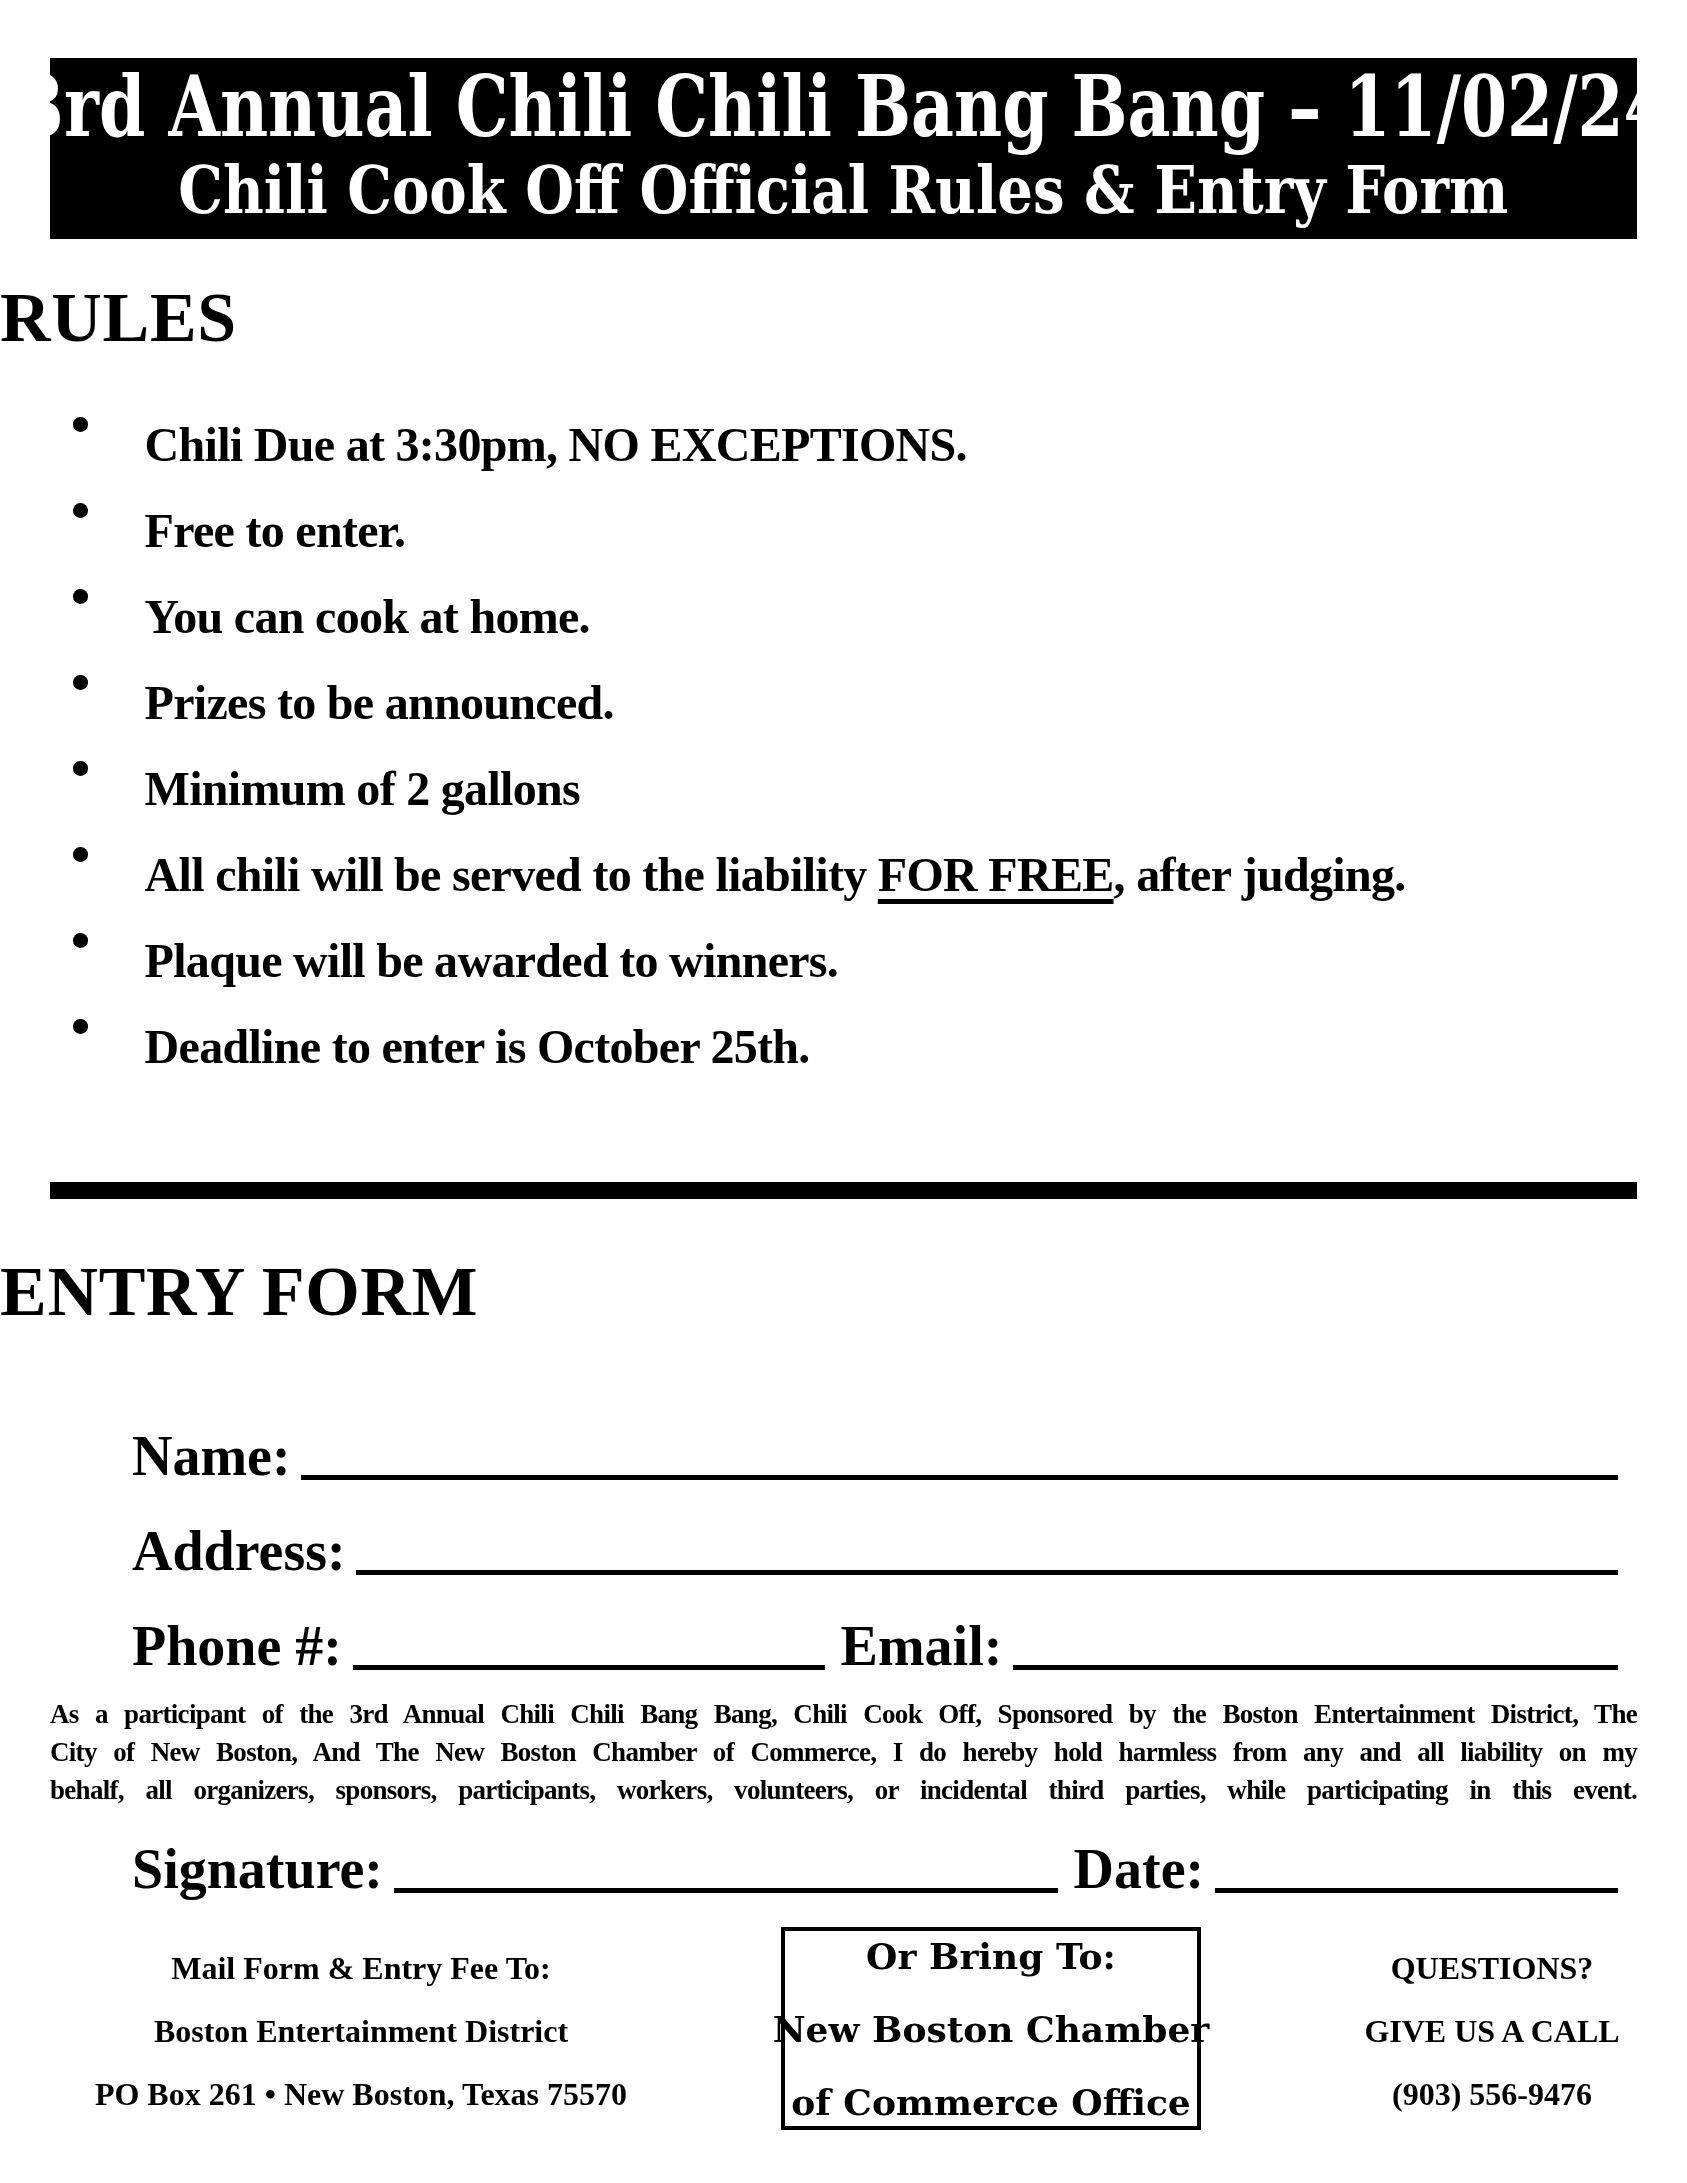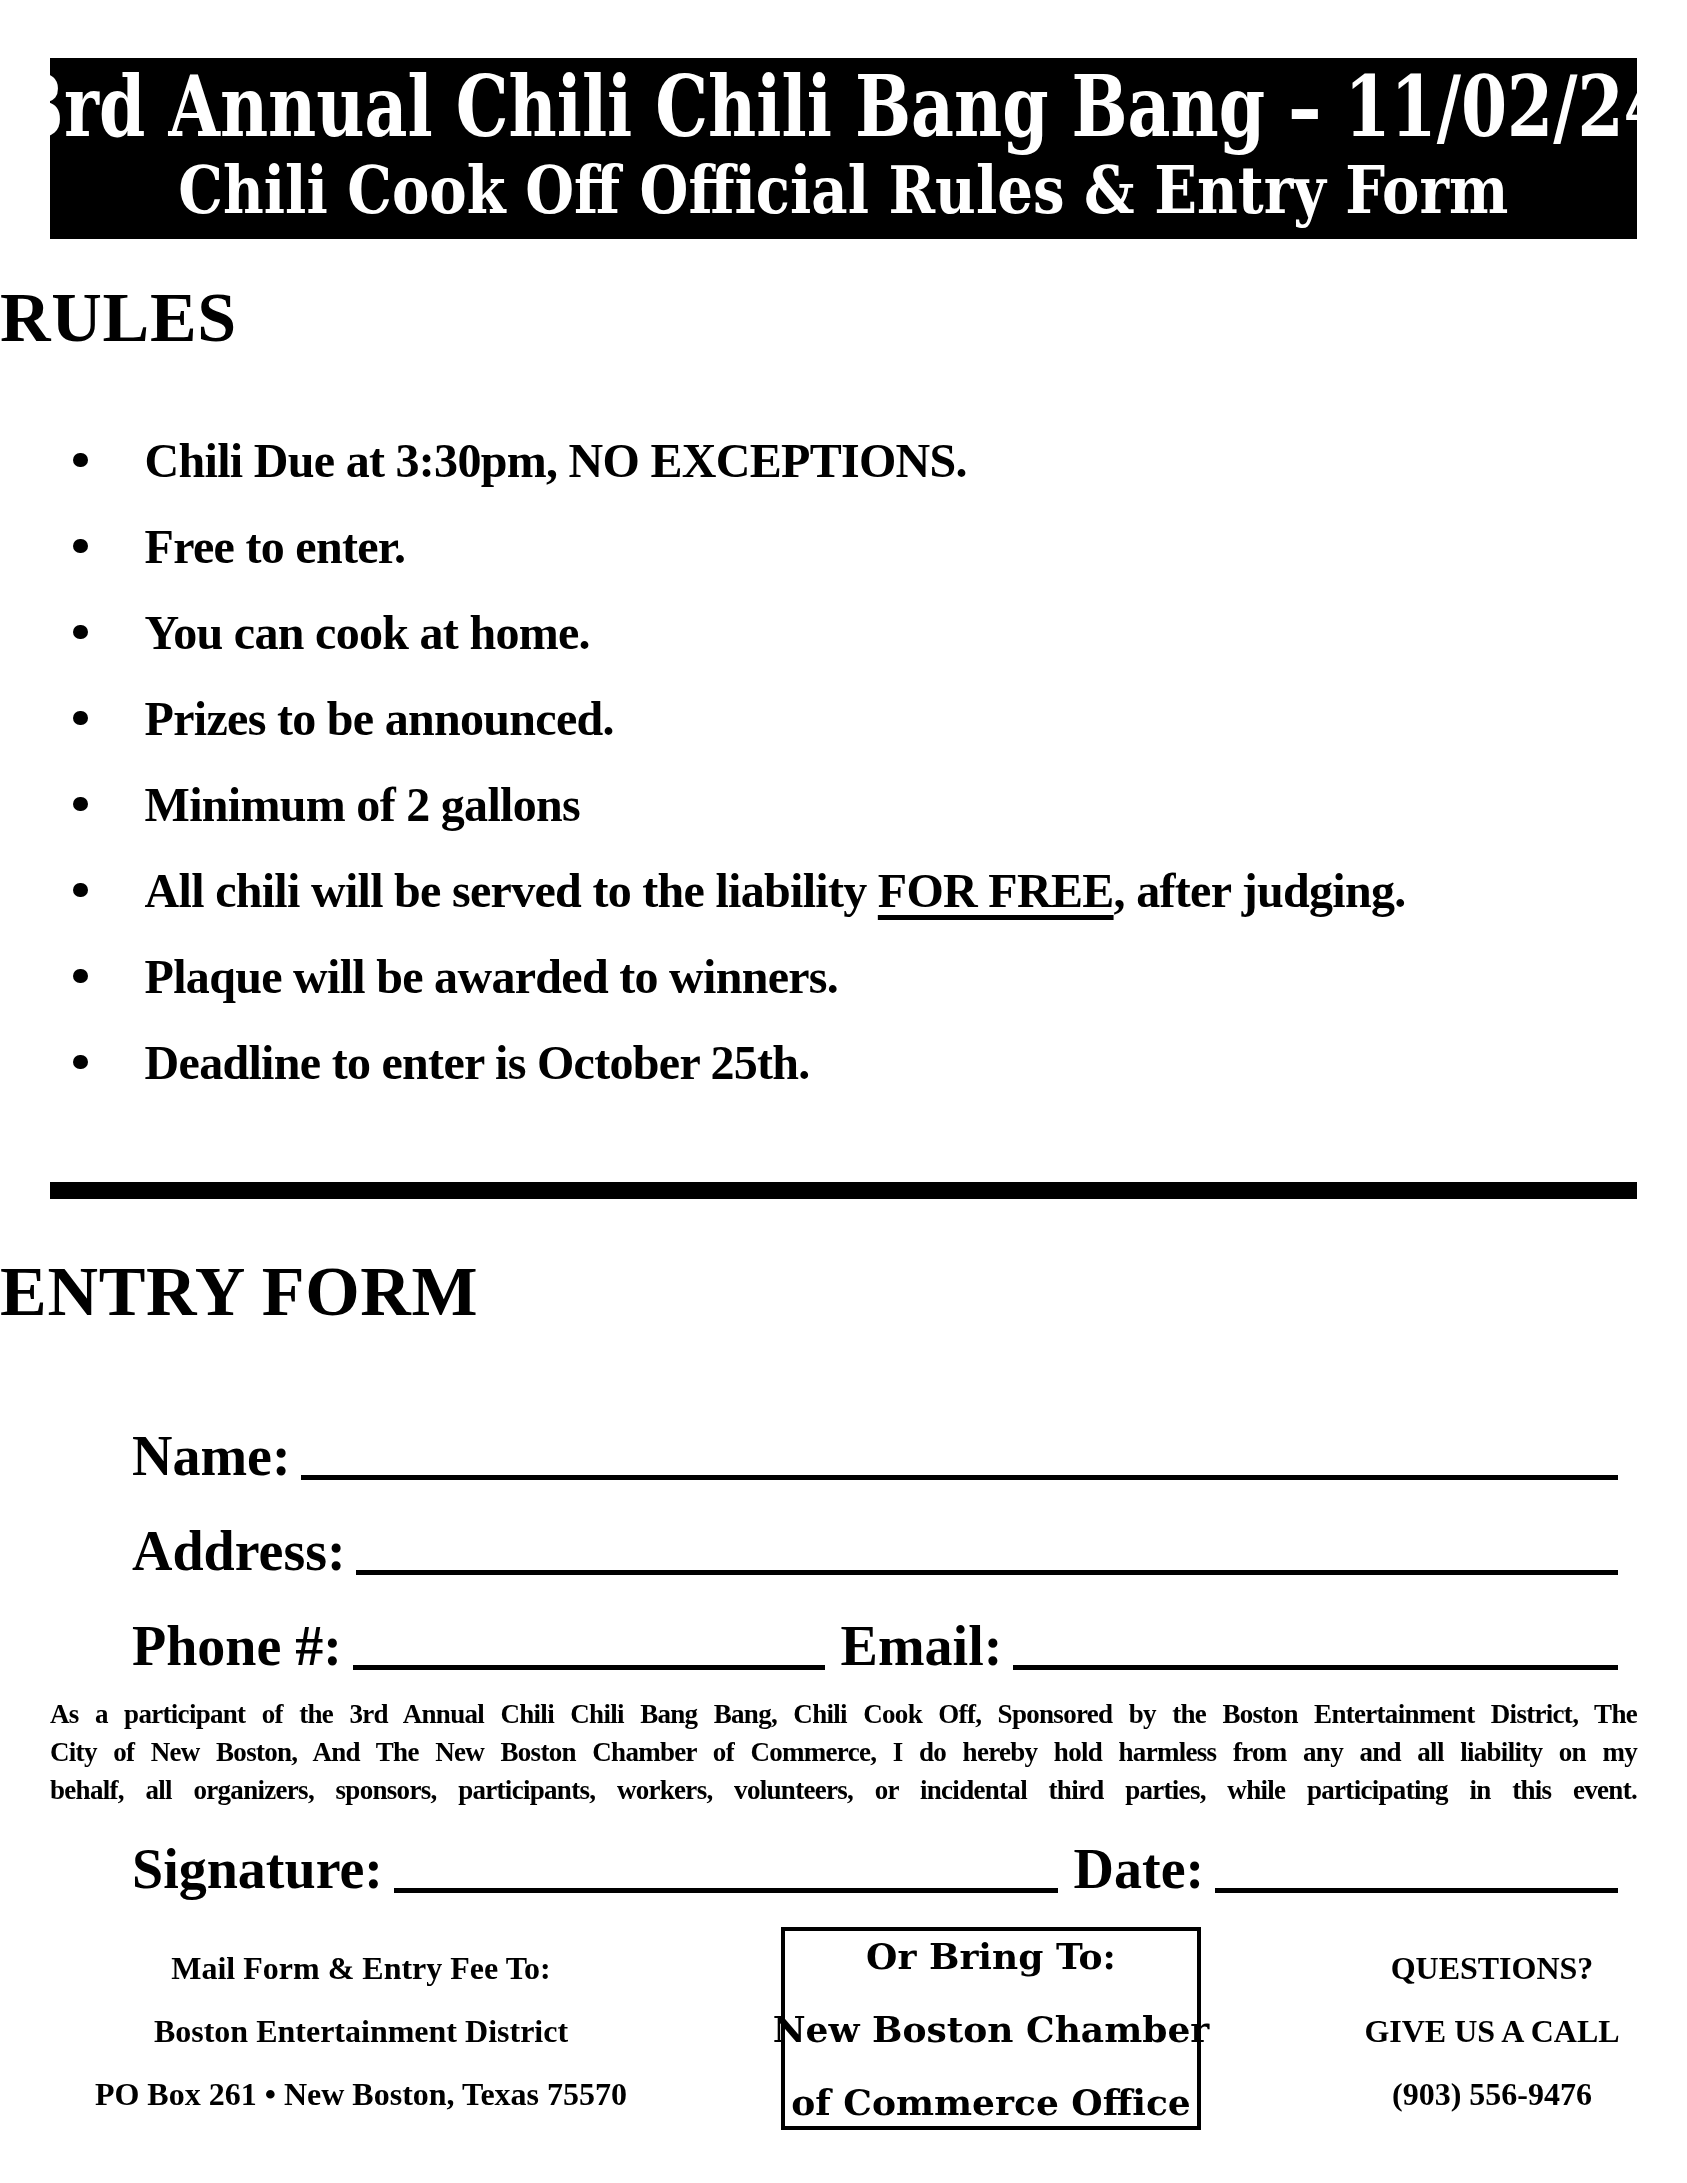--- a/index.html
+++ b/index.html
@@ -61,21 +61,21 @@
   .entry-heading { top: 1255px; }
 
   
   .rules-list {
     position: absolute;
     left: 73px; top: 417px;
     width: 1551px;
   }
   .rule-item {
     display: flex;
-    align-items: center;
+    align-items: flex-start;
     height: 86px;
     font-weight: 700;
     font-size: 48px;
     letter-spacing: -0.7px;
     white-space: nowrap;
   }
   .bullet-dot {
     flex: 0 0 14.6px;
     width: 14.6px; height: 14.6px;
     border-radius: 50%;

